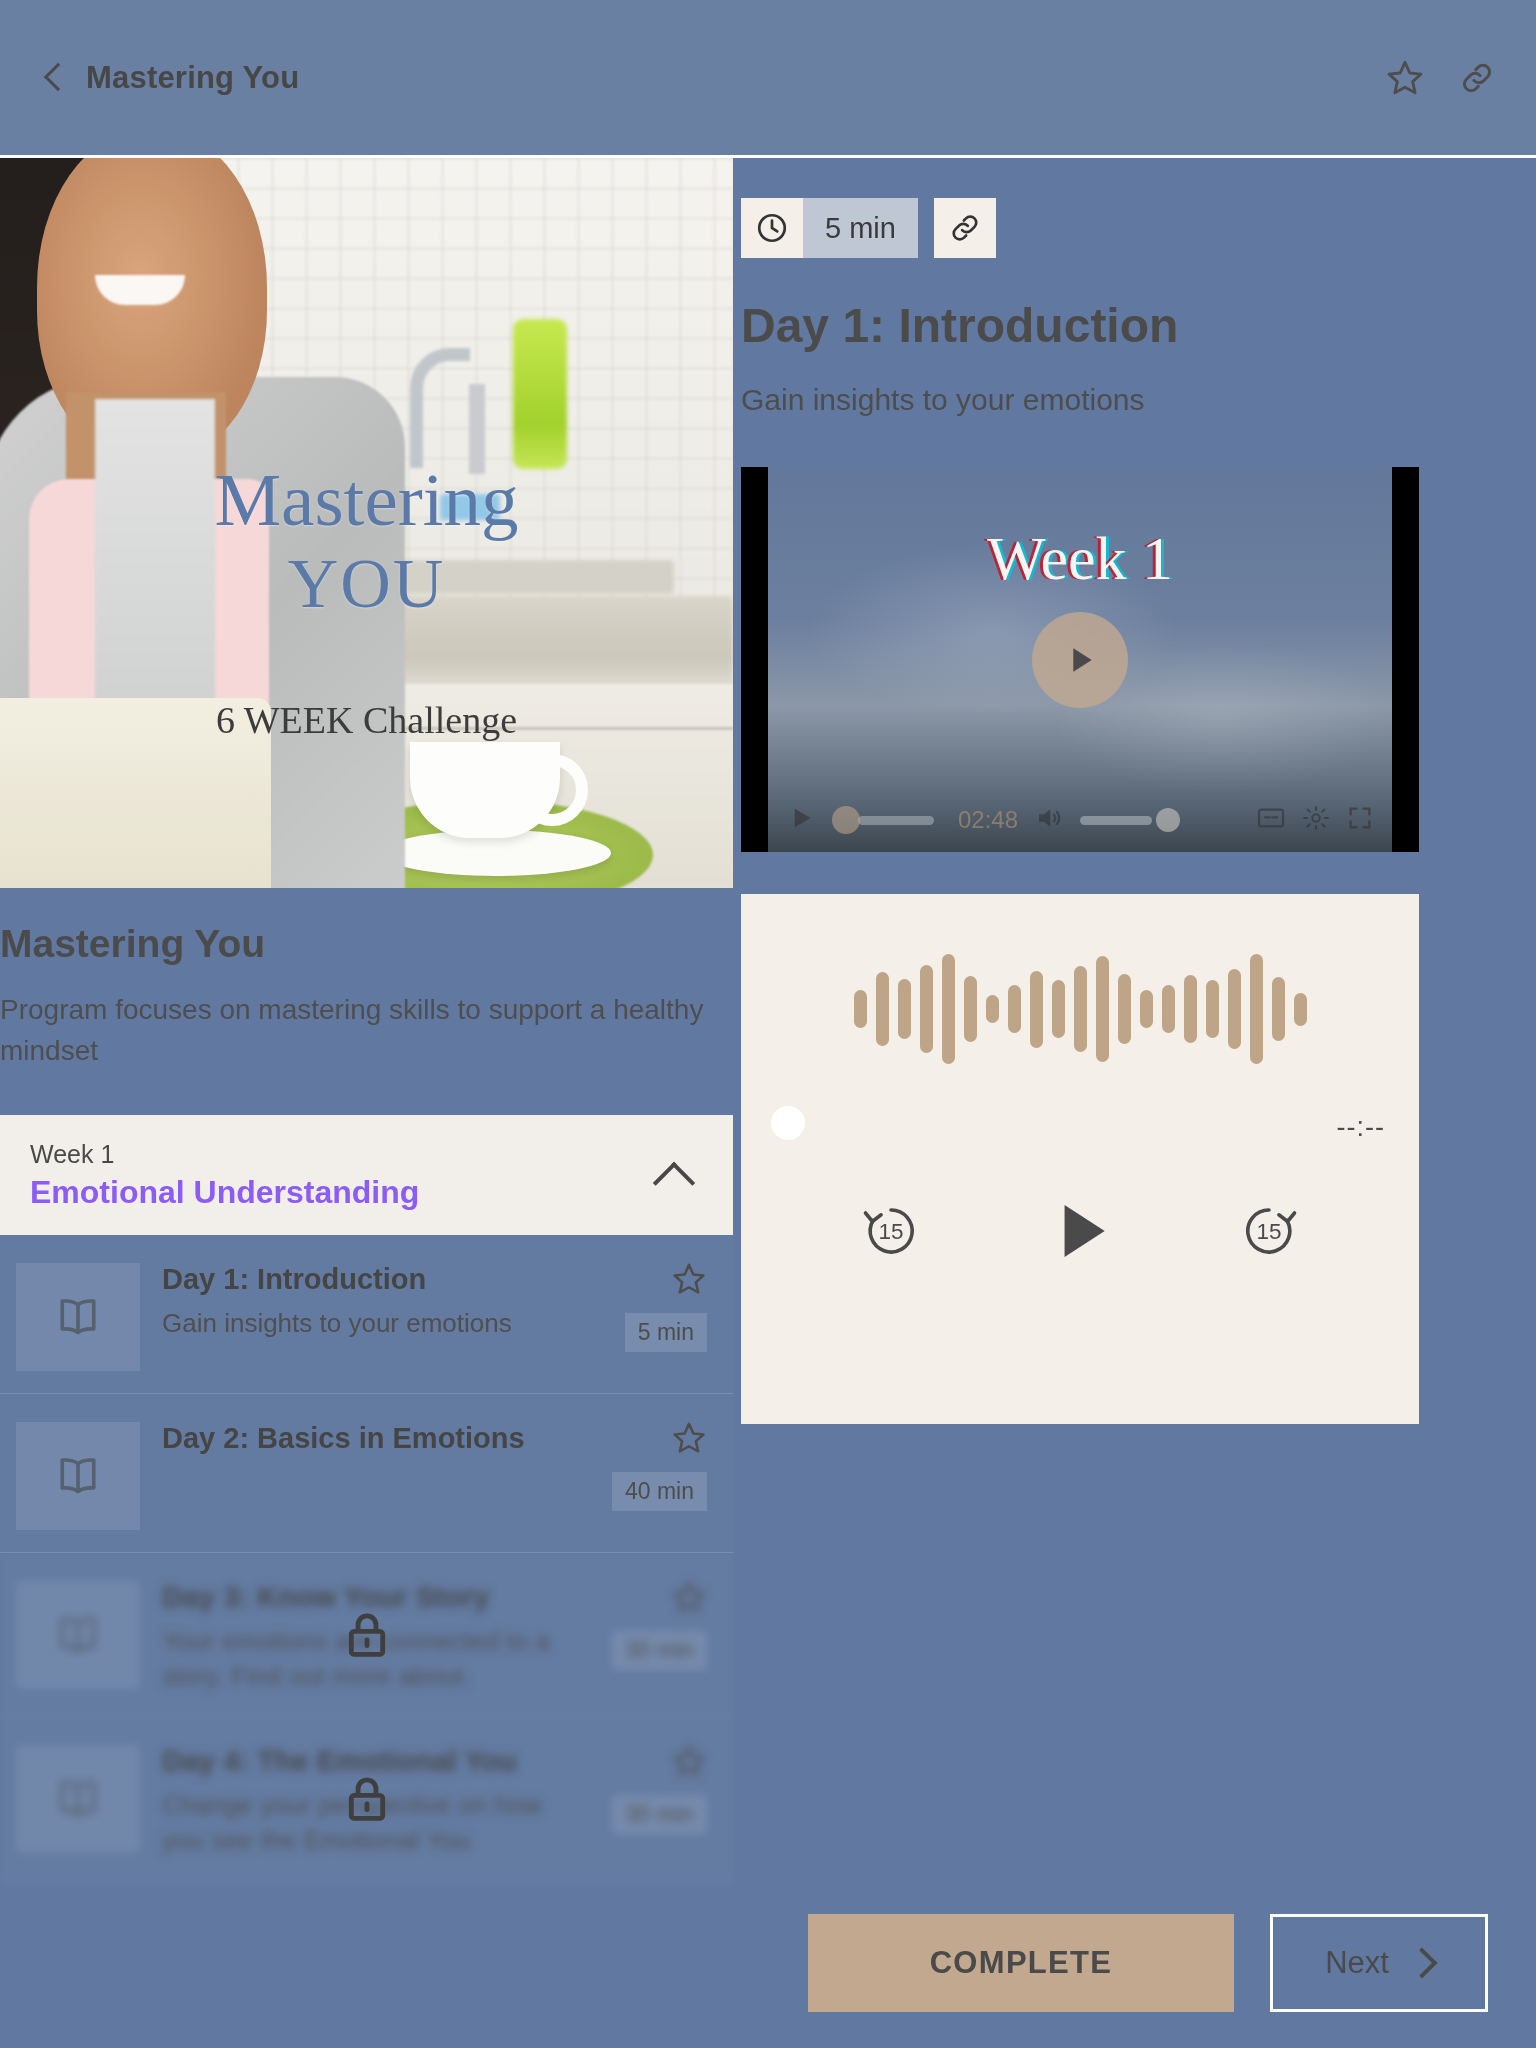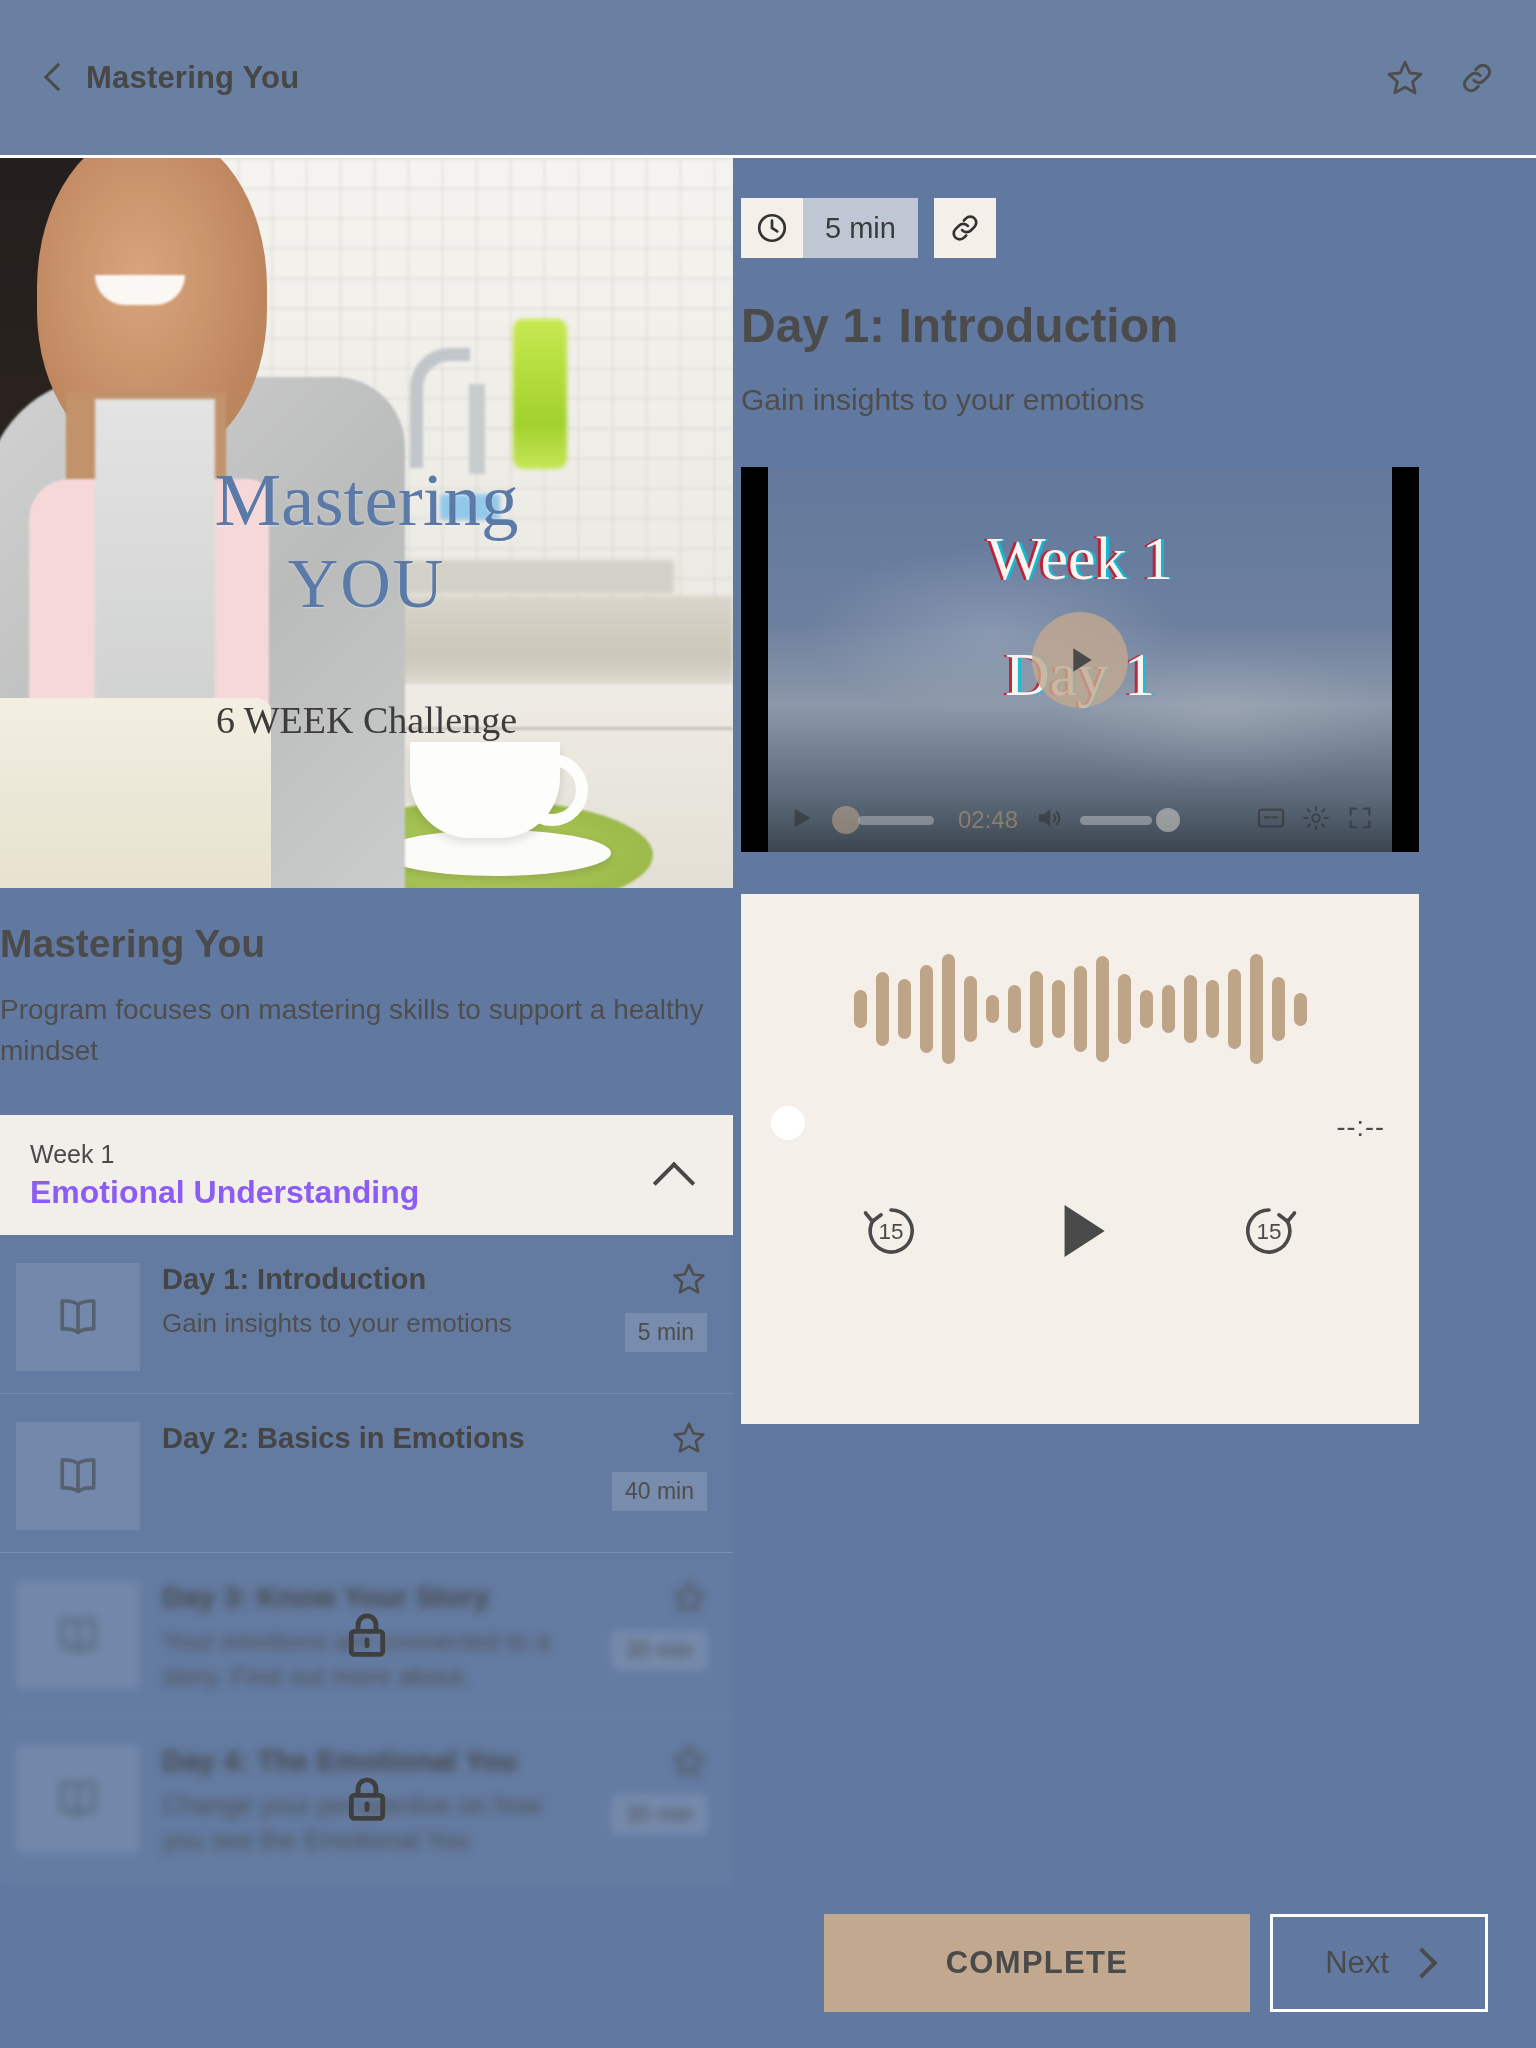--- a/index.html
+++ b/index.html
@@ -326,21 +326,21 @@
   .audio-controls {
     position: absolute; left: 0; right: 0; top: 300px;
     display: flex; align-items: center; justify-content: space-around;
     padding: 0 56px;
   }
   .ctrl { display: flex; align-items: flex-end; justify-content: center; }
 
   
   .footer {
     position: absolute; right: 48px; bottom: 36px;
-    display: flex; align-items: flex-end; gap: 20px; margin-left: 8px;
+    display: flex; align-items: flex-end; gap: 36px; margin-left: 8px;
   }
   .btn-complete {
     width: 426px; height: 98px;
     background: #c3a890; border: none;
     font-size: 31px; font-weight: bold; color: #4a4a4a;
     letter-spacing: 1.3px;
     font-family: "Liberation Sans", sans-serif;
     display:flex; align-items:center; justify-content:center;
     cursor: pointer;
   }
@@ -555,21 +555,20 @@
     </div>
 
     <div class="lesson-heading">Day 1: Introduction</div>
     <div class="lesson-subheading">Gain insights to your emotions</div>
 
     <div class="video">
       <div class="video-frame">
         <div class="video-cloud"></div>
         <div class="video-cloud2"></div>
         <div class="vt vt-1">Week 1</div>
-        <div class="vt vt-2">Day 1</div>
       </div>
       <div class="video-play">
         <svg width="40" height="40" viewBox="0 0 24 24" fill="#4a4a4a">
             <polygon points="8,5 19,12 8,19"></polygon>
           </svg>
       </div>
       <div class="video-controls">
         <span>
           <svg width="30" height="30" viewBox="0 0 24 24" fill="#2e2e2e">
               <polygon points="7,4.5 19.5,12 7,19.5"></polygon>

